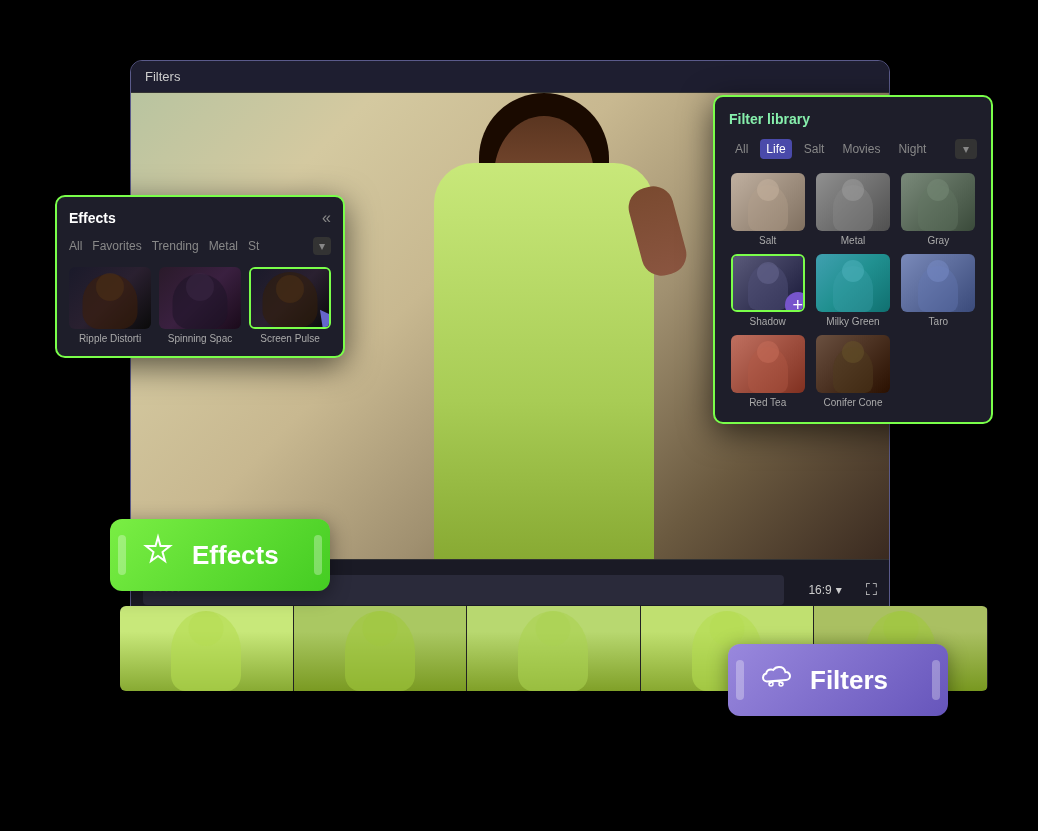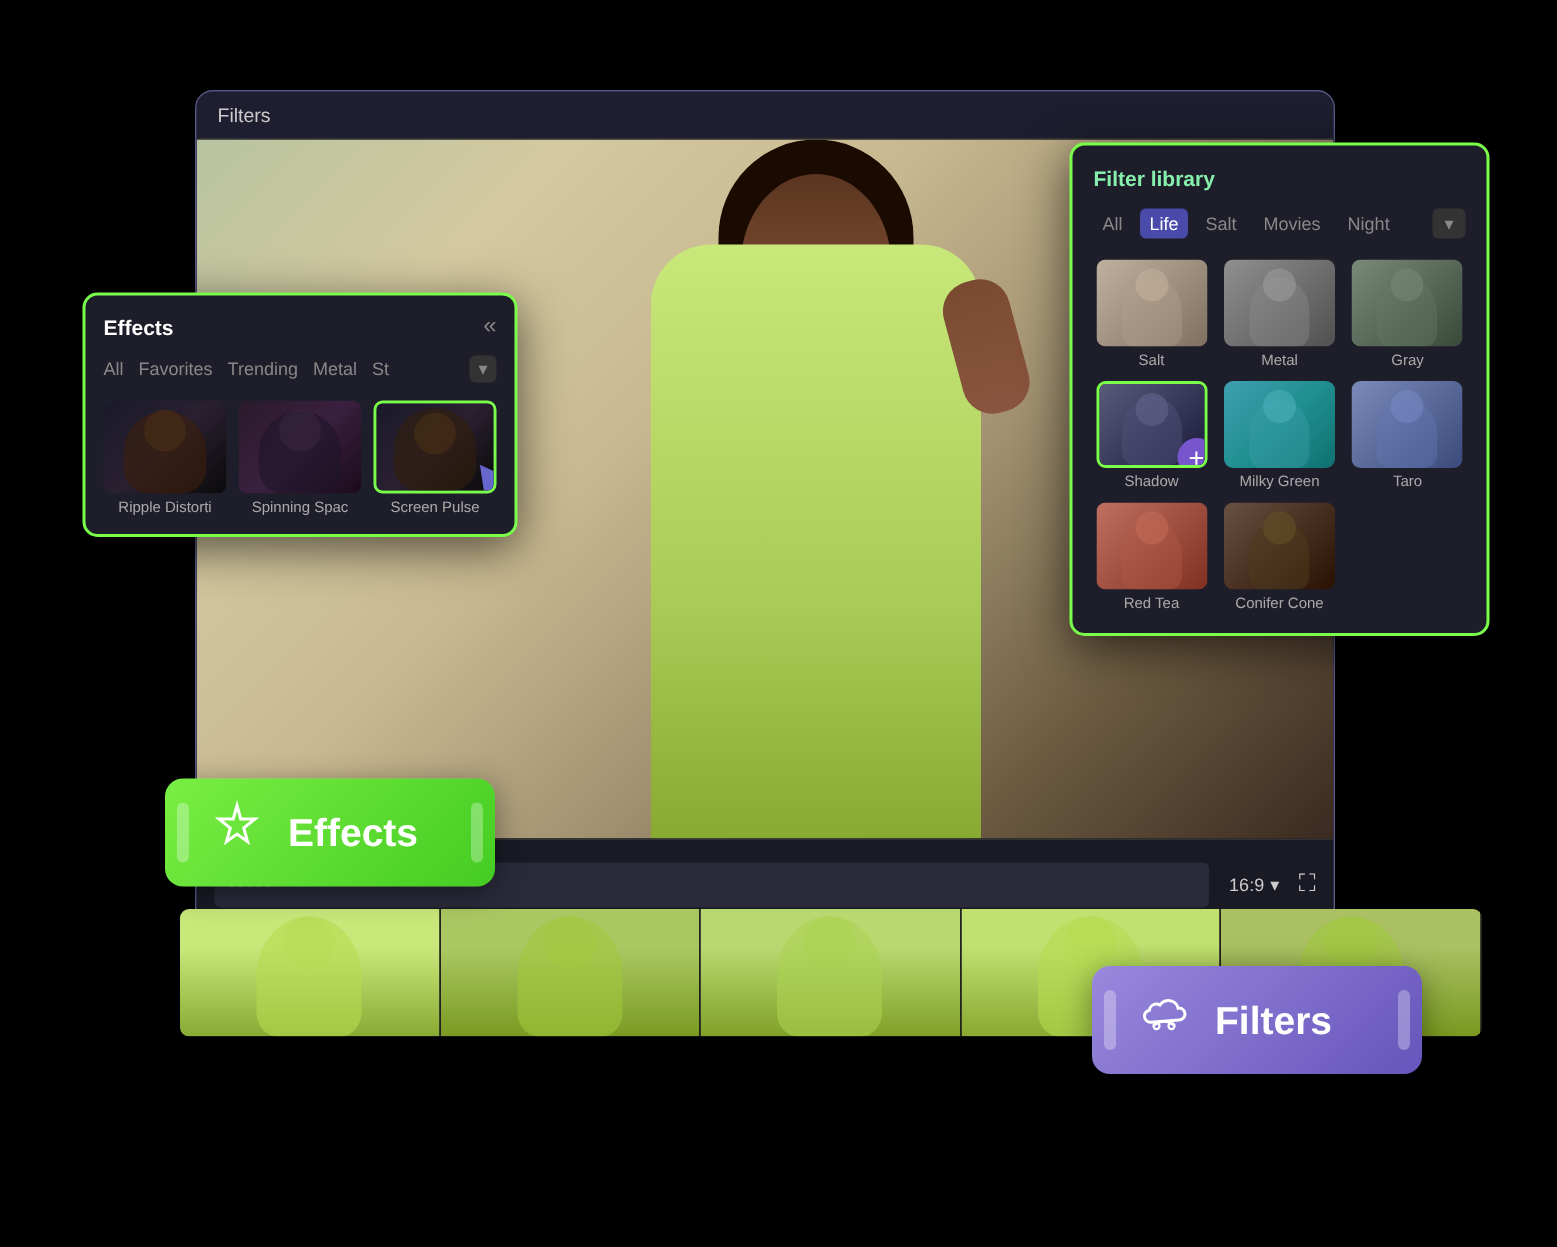--- a/index.html
+++ b/index.html
@@ -104,21 +104,21 @@
     
     .timeline-area {
       position: absolute;
       bottom: 0; left: 0; right: 0;
       height: 60px;
       background: #1a1a25;
       border-top: 1px solid #333;
       display: flex;
       align-items: center;
       padding: 16px 12px;
-      gap: 13px;
+      gap: 24px;
     }
 
     .timeline-bar {
       flex: 1;
       height: 30px;
       background: #2a2a3a;
       border-radius: 4px;
       position: relative;
       overflow: hidden;
     }

